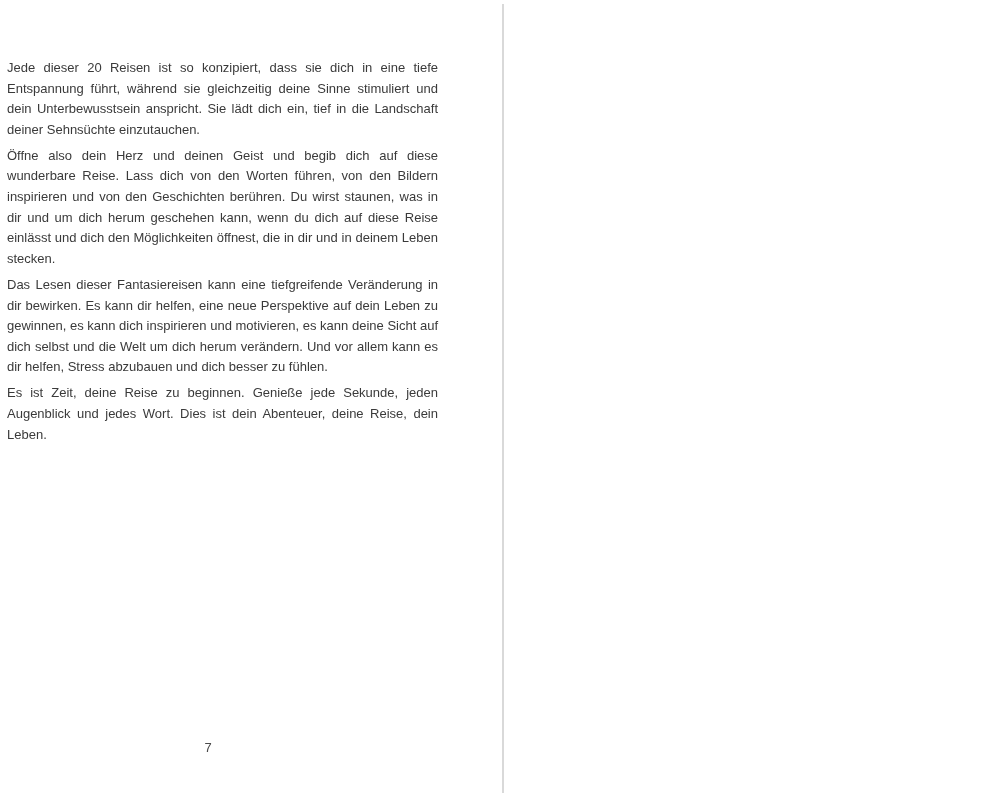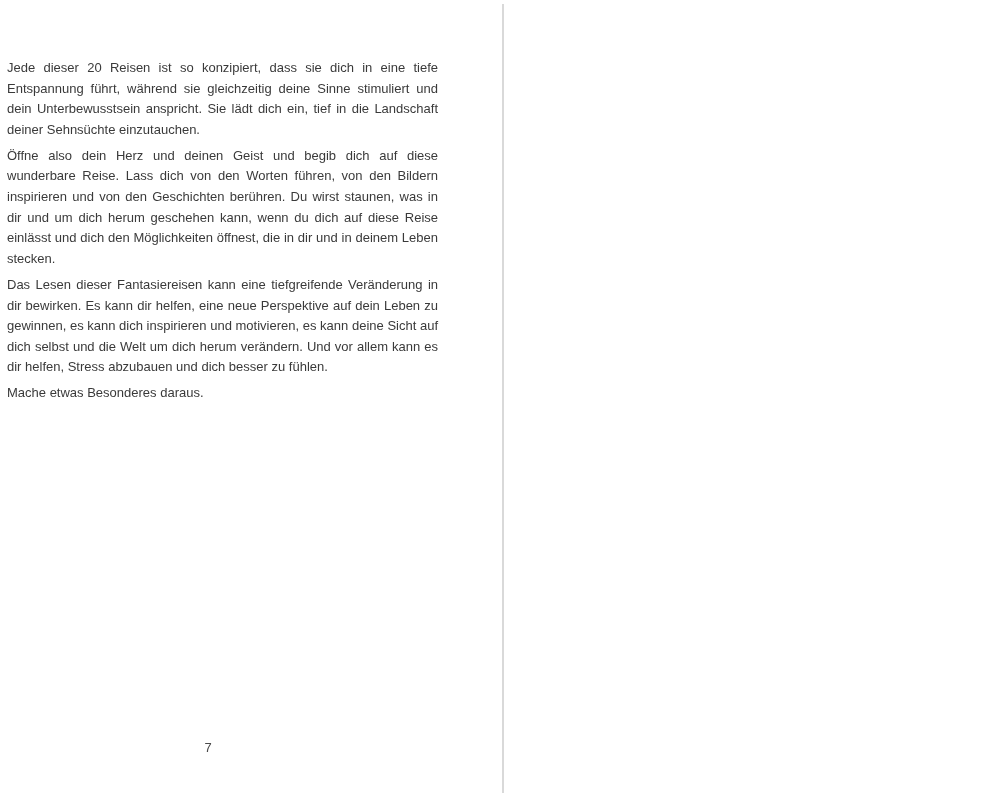--- a/index.html
+++ b/index.html
@@ -20,21 +20,21 @@
 </head>
 <body>
 
 <div class="spread">
 
   <div class="page page-left">
     <div class="textblock">
       <p>Jede dieser 20 Reisen ist so konzipiert, dass sie dich in eine tiefe Entspannung führt, während sie gleichzeitig deine Sinne stimuliert und dein Unterbewusstsein anspricht. Sie lädt dich ein, tief in die Landschaft deiner Sehnsüchte einzutauchen.</p>
       <p>Öffne also dein Herz und deinen Geist und begib dich auf diese wunderbare Reise. Lass dich von den Worten führen, von den Bildern inspirieren und von den Geschichten berühren. Du wirst staunen, was in dir und um dich herum geschehen kann, wenn du dich auf diese Reise einlässt und dich den Möglichkeiten öffnest, die in dir und in deinem Leben stecken.</p>
       <p>Das Lesen dieser Fantasiereisen kann eine tiefgreifende Veränderung in dir bewirken. Es kann dir helfen, eine neue Perspektive auf dein Leben zu gewinnen, es kann dich inspirieren und motivieren, es kann deine Sicht auf dich selbst und die Welt um dich herum verändern. Und vor allem kann es dir helfen, Stress abzubauen und dich besser zu fühlen.</p>
-      <p>Mache etwas Besonderes daraus.</p>
+      <p>Es ist Zeit, deine Reise zu beginnen. Genieße jede Sekunde, jeden Augenblick und jedes Wort. Dies ist dein Abenteuer, deine Reise, dein Leben.</p>
     </div>
     <div class="pagenum pagenum-left">7</div>
   </div>
 
   <div class="divider"></div>
 
   <div class="page page-right">
     
 
     

